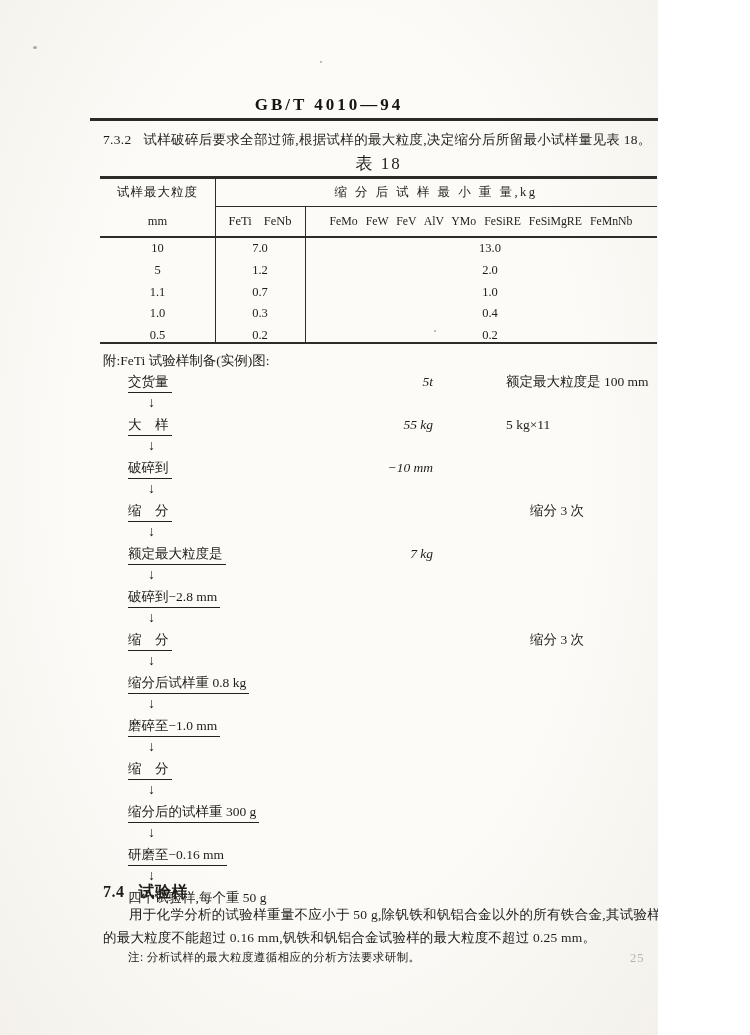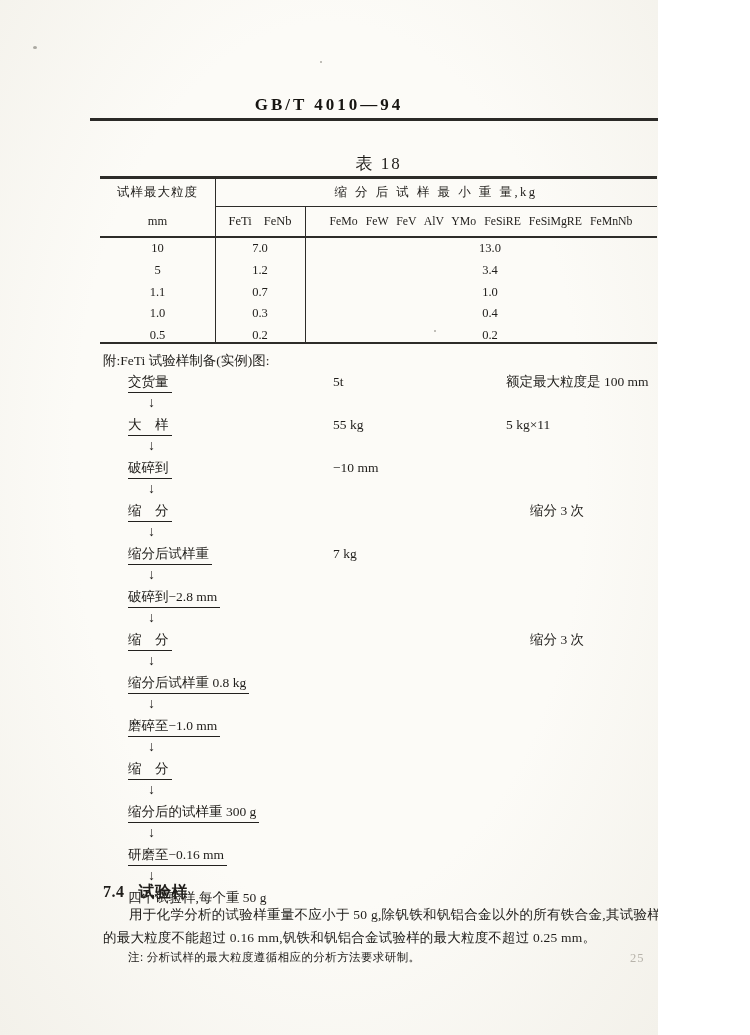--- a/index.html
+++ b/index.html
@@ -41,21 +41,21 @@
   .t-c2{width:90px; text-align:center;}
   .t-c3{flex:1; text-align:center; padding-left:18px;}
 
   .flow-caption{position:absolute; top:352px; left:103px; font-size:13.5px;}
   .flow{position:absolute; top:372px; left:128px; width:540px; font-size:13.5px;}
   .flow-step{position:relative; height:43px;}
   .flow-step.last{height:22px;}
   .flow-line{position:relative; height:21px; line-height:19px;}
   .flow-label{display:inline-block;}
   .flow-label.u{border-bottom:1.3px solid #23211e; padding:0 3px 1px 0;}
-  .flow-mid{position:absolute; left:205px; width:100px; text-align:left;}
+  .flow-mid{position:absolute; left:205px; width:100px; text-align:right;font-style:italic;}
   .flow-right{position:absolute; left:378px;}
   .flow-arrow{height:22px; line-height:20px; padding-left:20px; font-size:14px;}
 
   .sec74-head{position:absolute; top:882px; left:103px; font-size:16px; font-weight:bold; letter-spacing:.5px;}
   .sec74-head .num{margin-right:14px;}
   .sec74-para{
     position:absolute; top:904px; left:103px; width:558px;
     font-size:13.5px; line-height:22.5px; text-align:justify; text-indent:26px; letter-spacing:.2px;
   }
   .sec74-note{position:absolute; top:950px; left:128px; font-size:11.5px; letter-spacing:.4px;}
@@ -67,20 +67,23 @@
 
 <div class="page">
 
   <div class="speck" style="left:33px;top:46px;width:4px;height:3px;"></div>
   <div class="speck" style="left:320px;top:61px;width:2px;height:2px;"></div>
   <div class="speck" style="left:434px;top:330px;width:2px;height:2px;"></div>
 
   <div class="doc-code">GB/T 4010—94</div>
   <div class="header-rule"></div>
 
+  <div class="sec732">
+    <span class="num">7.3.2</span><span>试样破碎后要求全部过筛,根据试样的最大粒度,决定缩分后所留最小试样量见表 18。</span>
+  </div>
 
   <div class="t18-title">表 18</div>
 
   <div class="t18">
     <div class="ln t-top"></div>
     <div class="ln t-bottom"></div>
     <div class="ln t-h1"></div>
     <div class="ln t-h2"></div>
     <div class="ln t-v1"></div>
     <div class="ln t-v2"></div>
@@ -93,21 +96,21 @@
 
     <div id="t18-rows">
         <div class="t-row" style="top: 65px;">
           <span class="t-c1">10</span>
           <span class="t-c2">7.0</span>
           <span class="t-c3">13.0</span>
         </div>
         <div class="t-row" style="top: 86.8px;">
           <span class="t-c1">5</span>
           <span class="t-c2">1.2</span>
-          <span class="t-c3">3.4</span>
+          <span class="t-c3">2.0</span>
         </div>
         <div class="t-row" style="top: 108.6px;">
           <span class="t-c1">1.1</span>
           <span class="t-c2">0.7</span>
           <span class="t-c3">1.0</span>
         </div>
         <div class="t-row" style="top: 130.4px;">
           <span class="t-c1">1.0</span>
           <span class="t-c2">0.3</span>
           <span class="t-c3">0.4</span>
@@ -132,21 +135,21 @@
       </div>
       <div class="flow-step">
         <div class="flow-line"><span class="flow-label u">破碎到</span><span class="flow-mid">−10 mm</span></div>
         <div class="flow-arrow">↓</div>
       </div>
       <div class="flow-step">
         <div class="flow-line"><span class="flow-label u">缩　分</span><span class="flow-right" style="left: 402px;">缩分 3 次</span></div>
         <div class="flow-arrow">↓</div>
       </div>
       <div class="flow-step">
-        <div class="flow-line"><span class="flow-label u">缩分后试样重</span><span class="flow-mid">7 kg</span></div>
+        <div class="flow-line"><span class="flow-label u">额定最大粒度是</span><span class="flow-mid">7 kg</span></div>
         <div class="flow-arrow">↓</div>
       </div>
       <div class="flow-step">
         <div class="flow-line"><span class="flow-label u">破碎到−2.8 mm</span></div>
         <div class="flow-arrow">↓</div>
       </div>
       <div class="flow-step">
         <div class="flow-line"><span class="flow-label u">缩　分</span><span class="flow-right" style="left: 402px;">缩分 3 次</span></div>
         <div class="flow-arrow">↓</div>
       </div>

